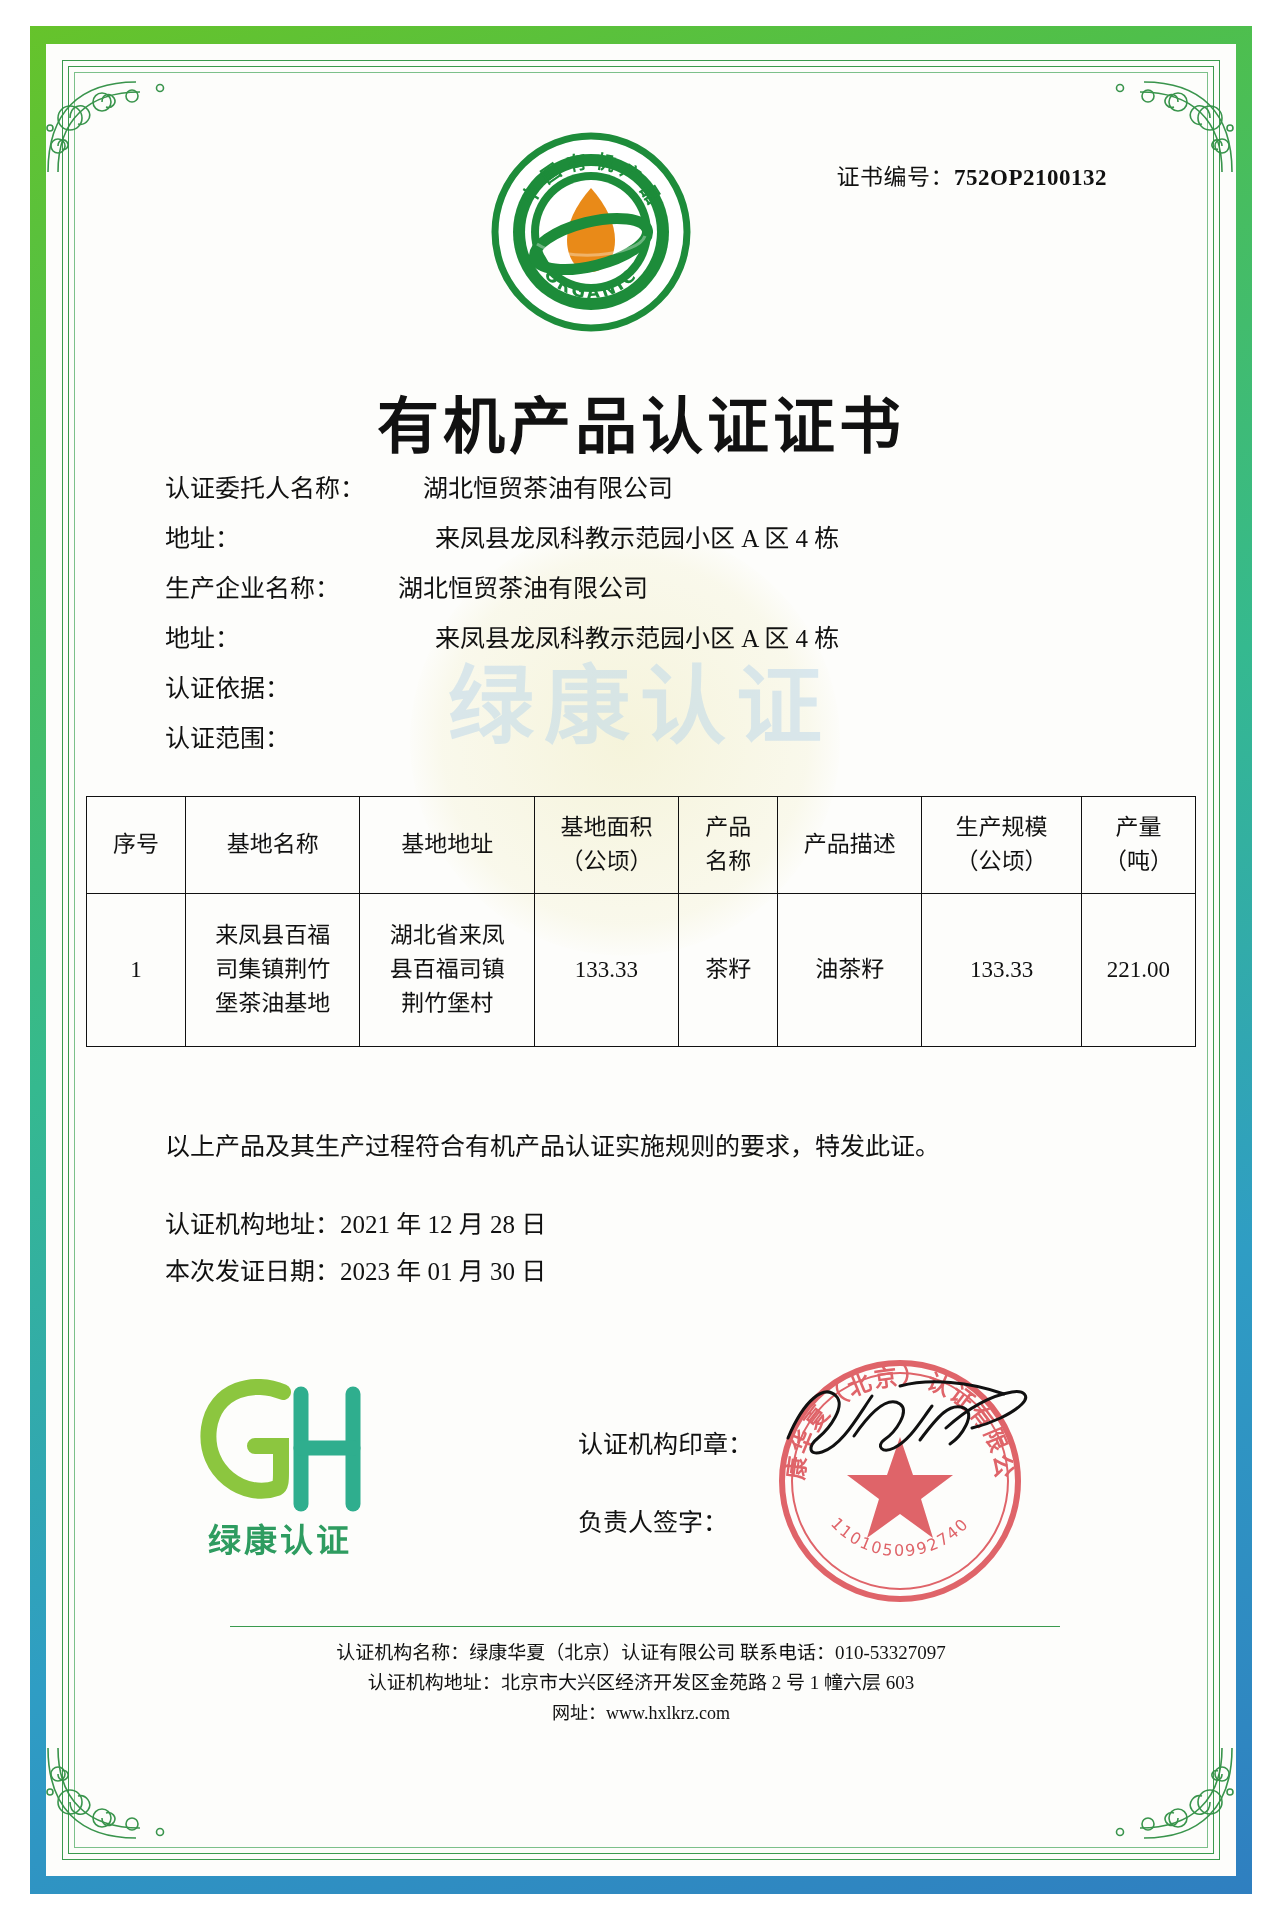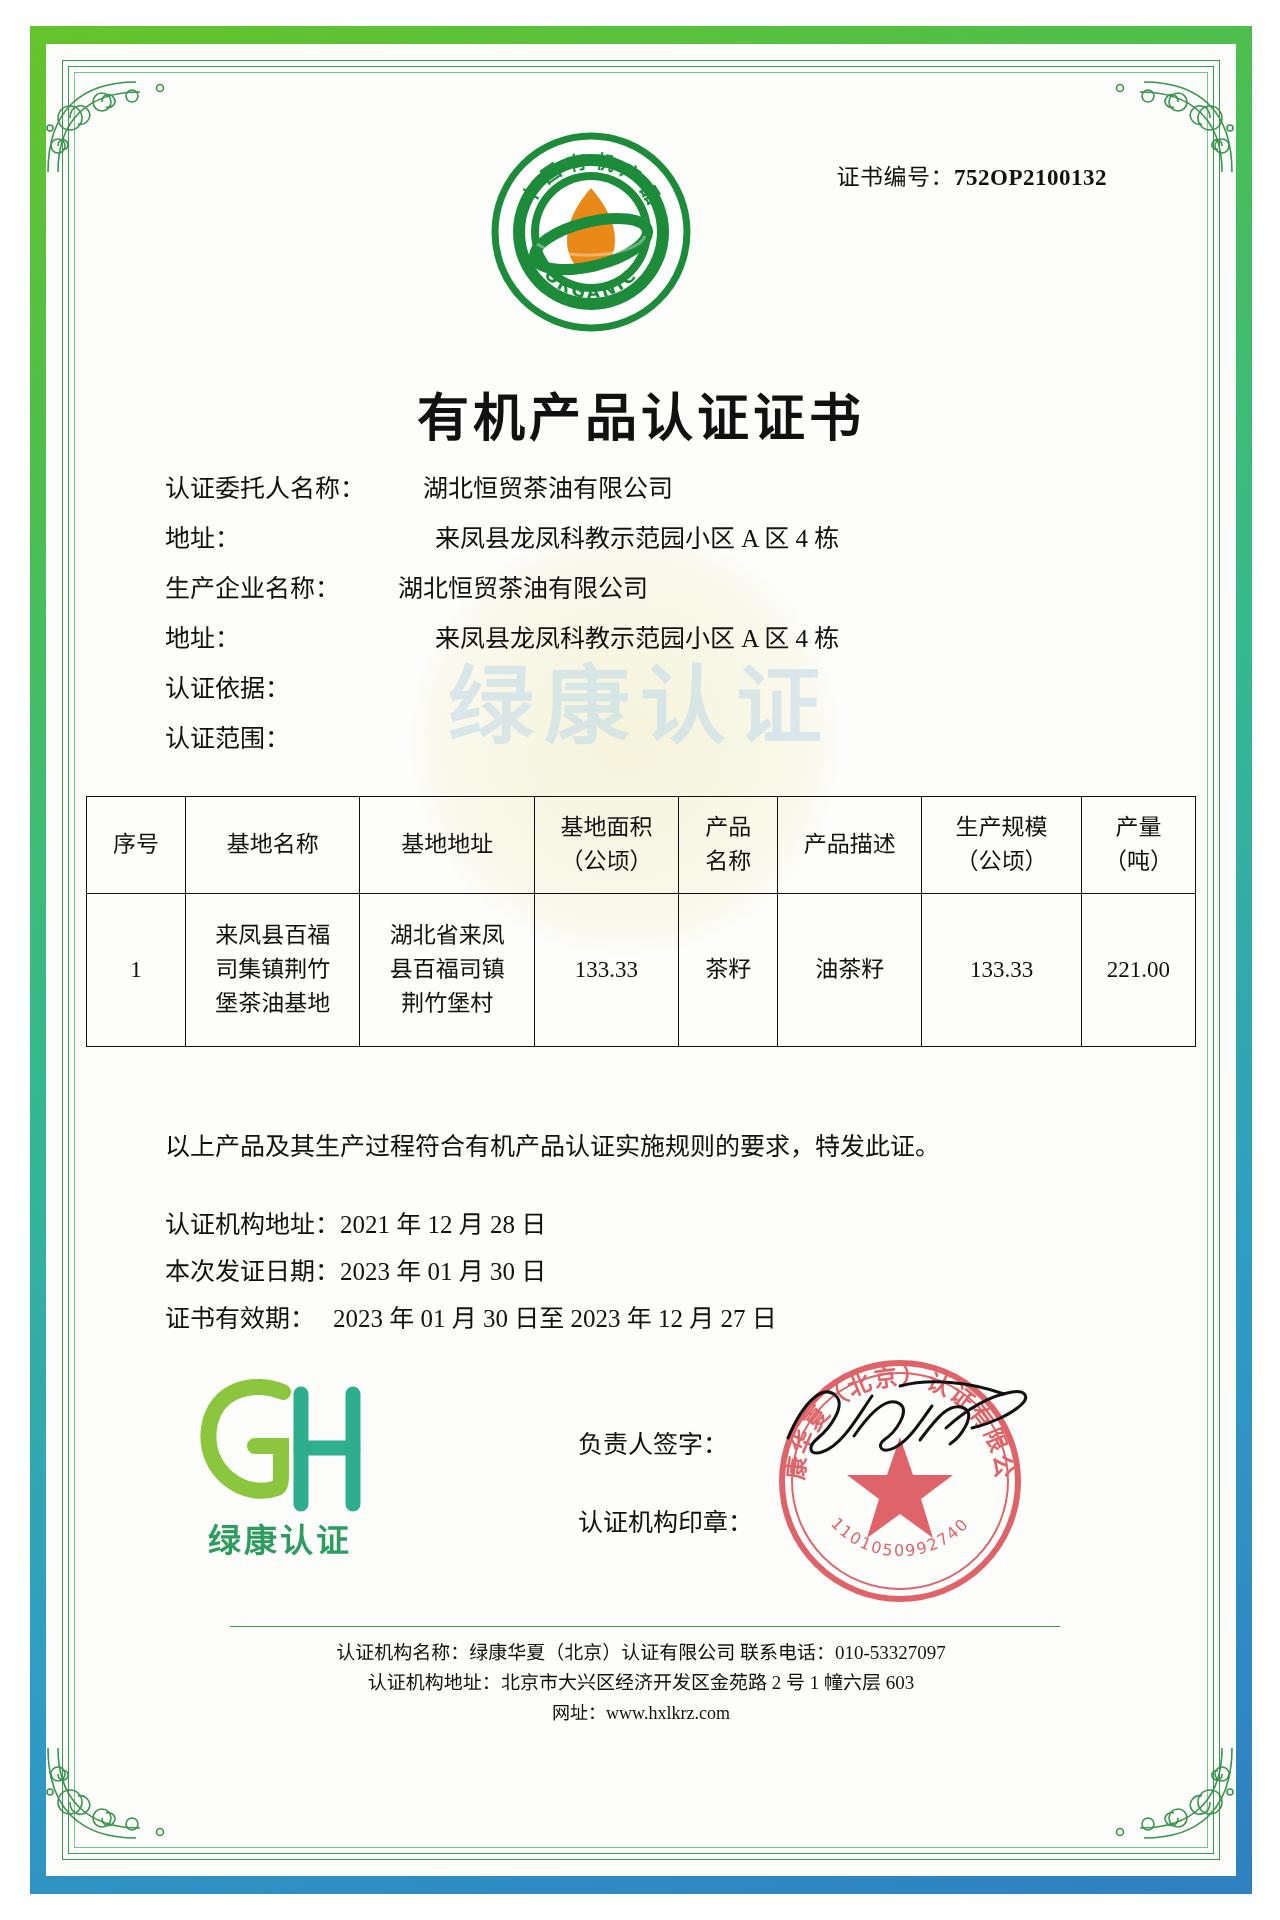--- a/index.html
+++ b/index.html
@@ -114,21 +114,21 @@
     width: 200px;
     height: 200px;
   }
 
   .title {
     position: absolute;
     left: 0;
     top: 280px;
     width: 100%;
     text-align: center;
-    font-size: 52px;
+    font-size: 62px;
     letter-spacing: 4px;
     color: #111;
     font-family: Liberation Sans, sans-serif;
     font-weight: bold;
   }
 
   
   .fields {
     position: absolute;
     left: 85px;
@@ -477,38 +477,35 @@
 
     <div class="statement">以上产品及其生产过程符合有机产品认证实施规则的要求，特发此证。</div>
 
     <div class="dates">
       <div>
         <span>认证机构地址：</span><span>2021 年 12 月 28 日</span>
       </div>
       <div>
         <span>本次发证日期：</span><span>2023 年 01 月 30 日</span>
       </div>
-      <div>
-        <span>证书有效期：</span><span style="padding-left:18px">2023 年 01 月 30 日至 2023 年 12 月 27 日</span>
-      </div>
     </div>
 
     <div class="gh-mark">
       <svg viewBox="0 0 190 150" width="190" height="150">
         <path d="M98 16 C70 4 30 12 24 52 C18 96 60 124 92 112 C96 110 96 104 96 96 L96 70 L70 70" fill="none" stroke="#8cc63f" stroke-width="16" stroke-linecap="round"></path>
         <path d="M116 18 L116 128" fill="none" stroke="#2fae8e" stroke-width="15" stroke-linecap="round"></path>
         <path d="M168 18 L168 128" fill="none" stroke="#2fae8e" stroke-width="15" stroke-linecap="round"></path>
         <path d="M116 72 L168 72" fill="none" stroke="#2fae8e" stroke-width="15" stroke-linecap="round"></path>
       </svg>
     </div>
     <div class="gh-text">绿康认证</div>
 
     <div class="sign-block">
+      <div>认证机构印章：</div>
       <div>负责人签字：</div>
-      <div>认证机构印章：</div>
     </div>
 
     <div class="seal">
       <svg viewBox="0 0 260 260" width="260" height="260">
         <g opacity="0.82">
           <circle cx="130" cy="130" r="118" fill="none" stroke="#d9434a" stroke-width="6"></circle>
           <circle cx="130" cy="130" r="108" fill="none" stroke="#d9434a" stroke-width="2"></circle>
           <path id="sealArc" d="M34 130 A96 96 0 0 1 226 130" fill="none"></path>
           <text font-size="23" fill="#d9434a" font-family="DejaVu Serif, serif" font-weight="bold" letter-spacing="2">
             <textPath href="#sealArc" startOffset="50%" text-anchor="middle">绿康华夏（北京）认证有限公司</textPath>

